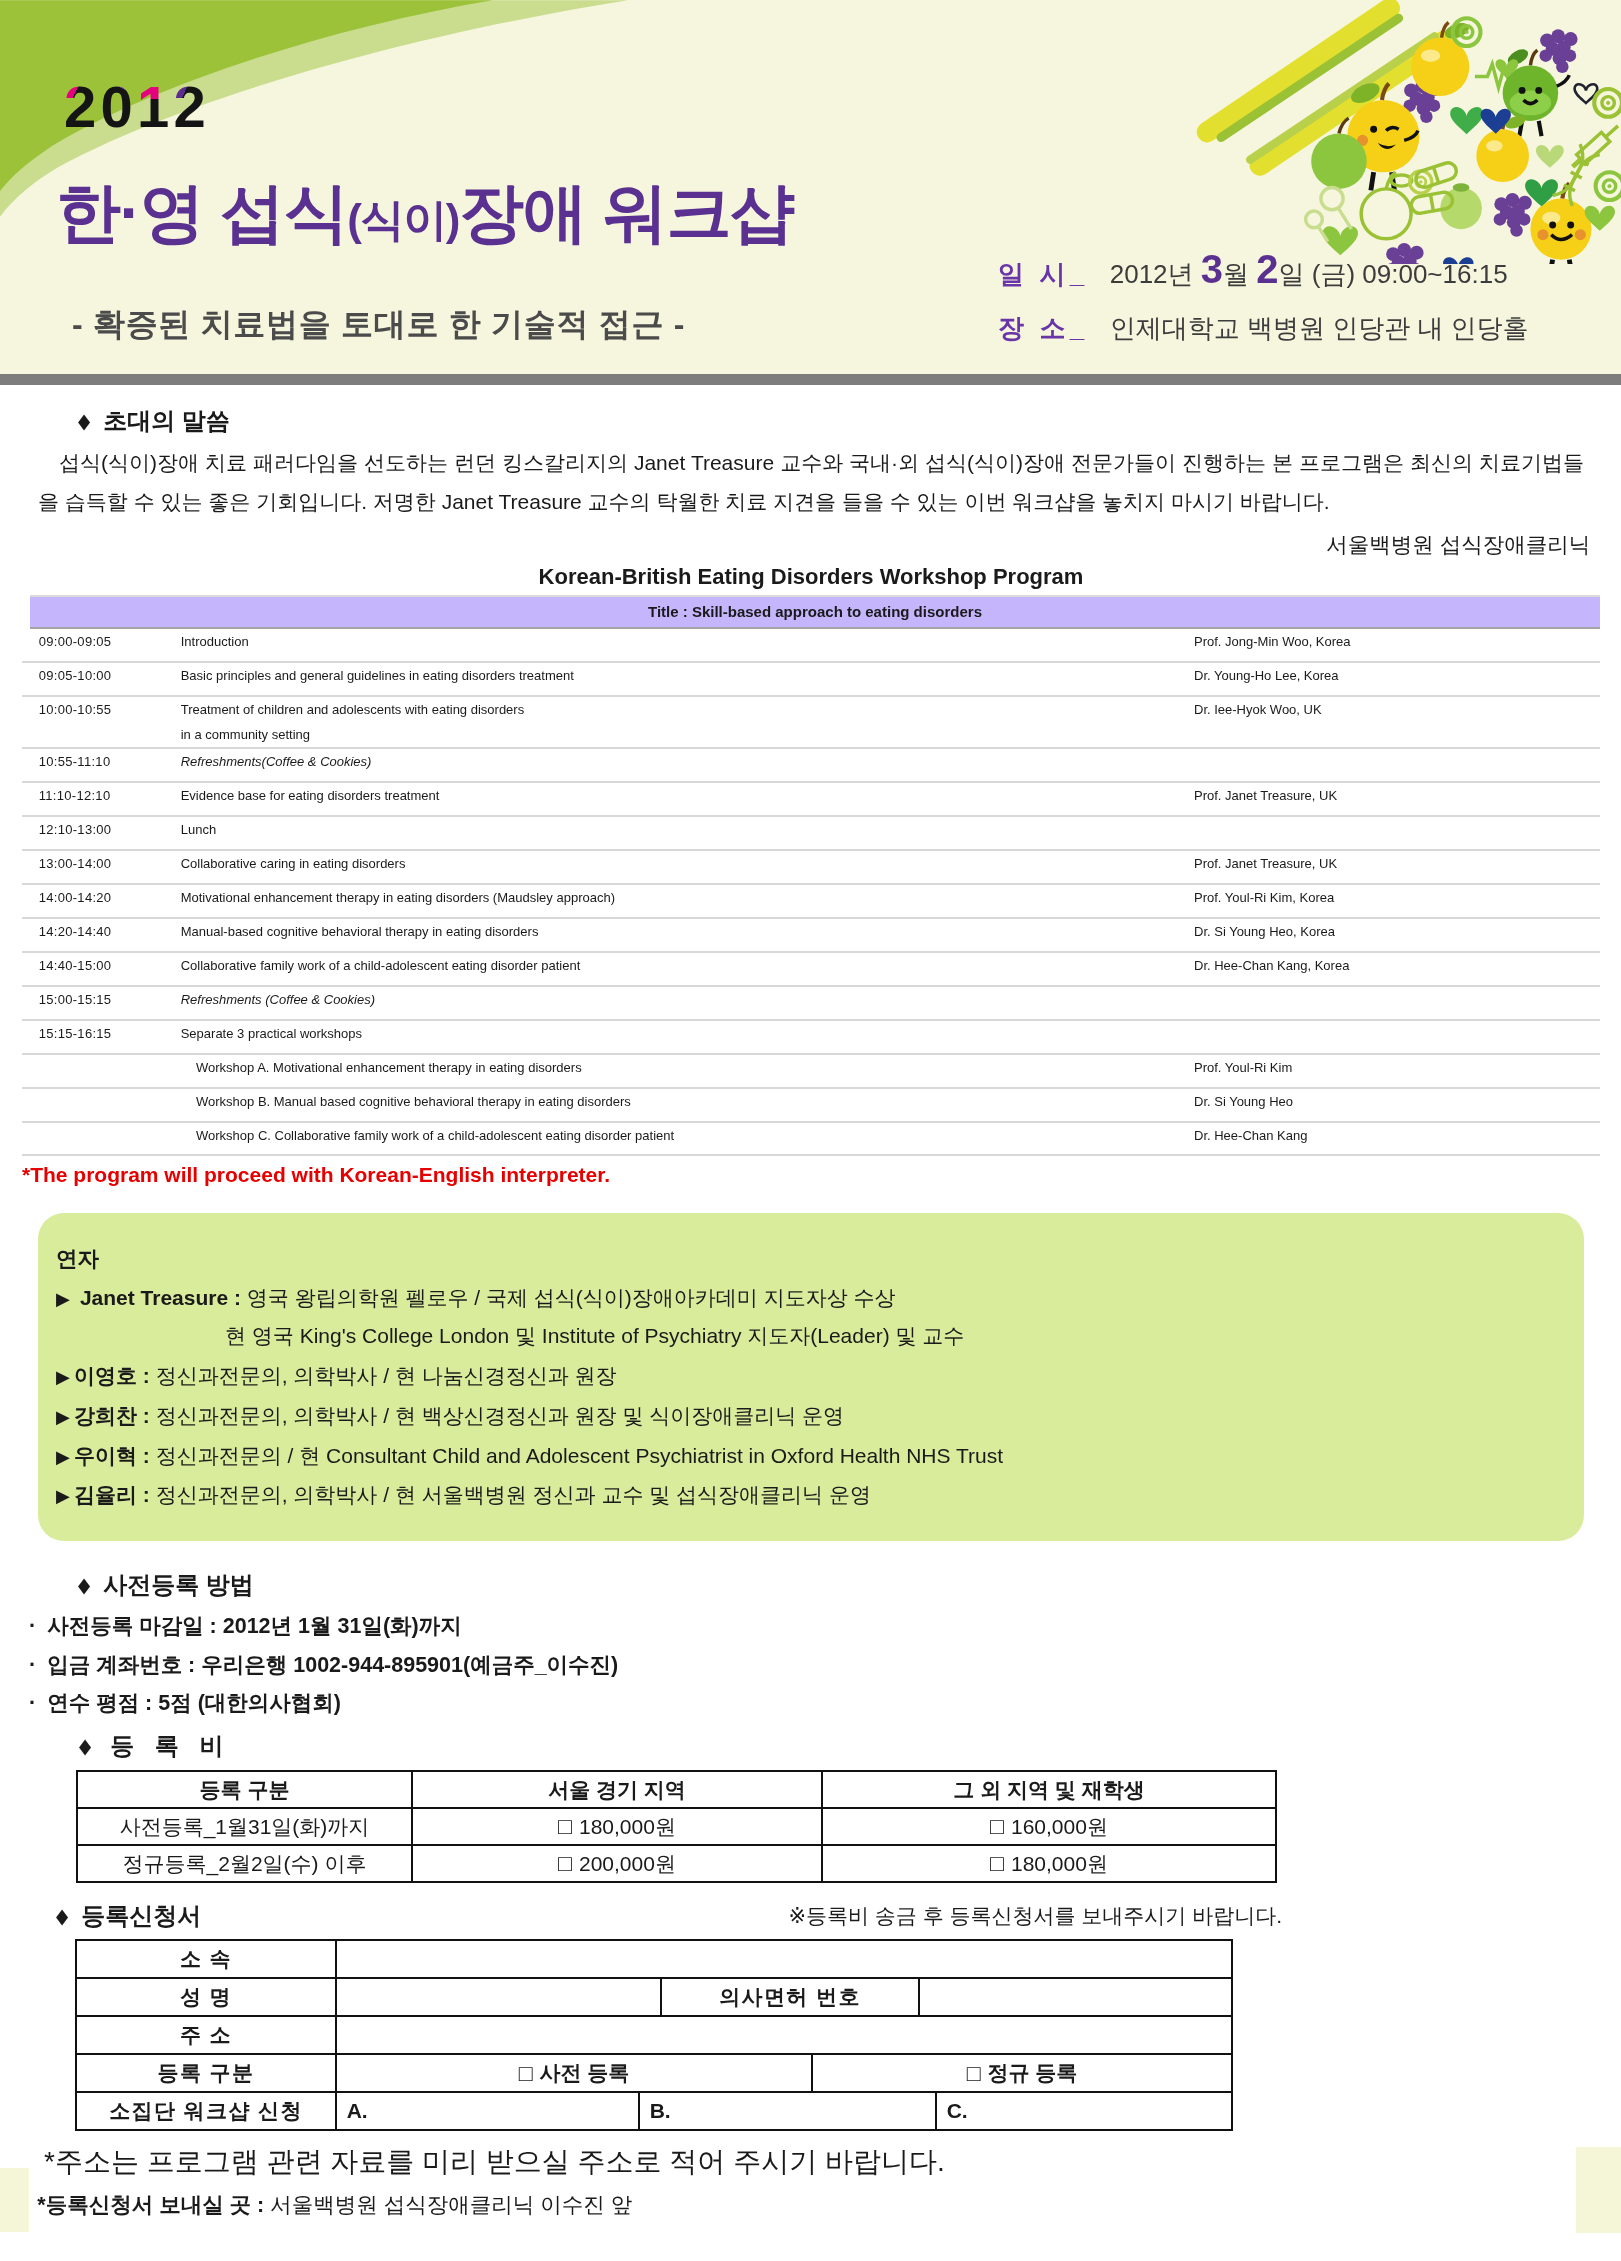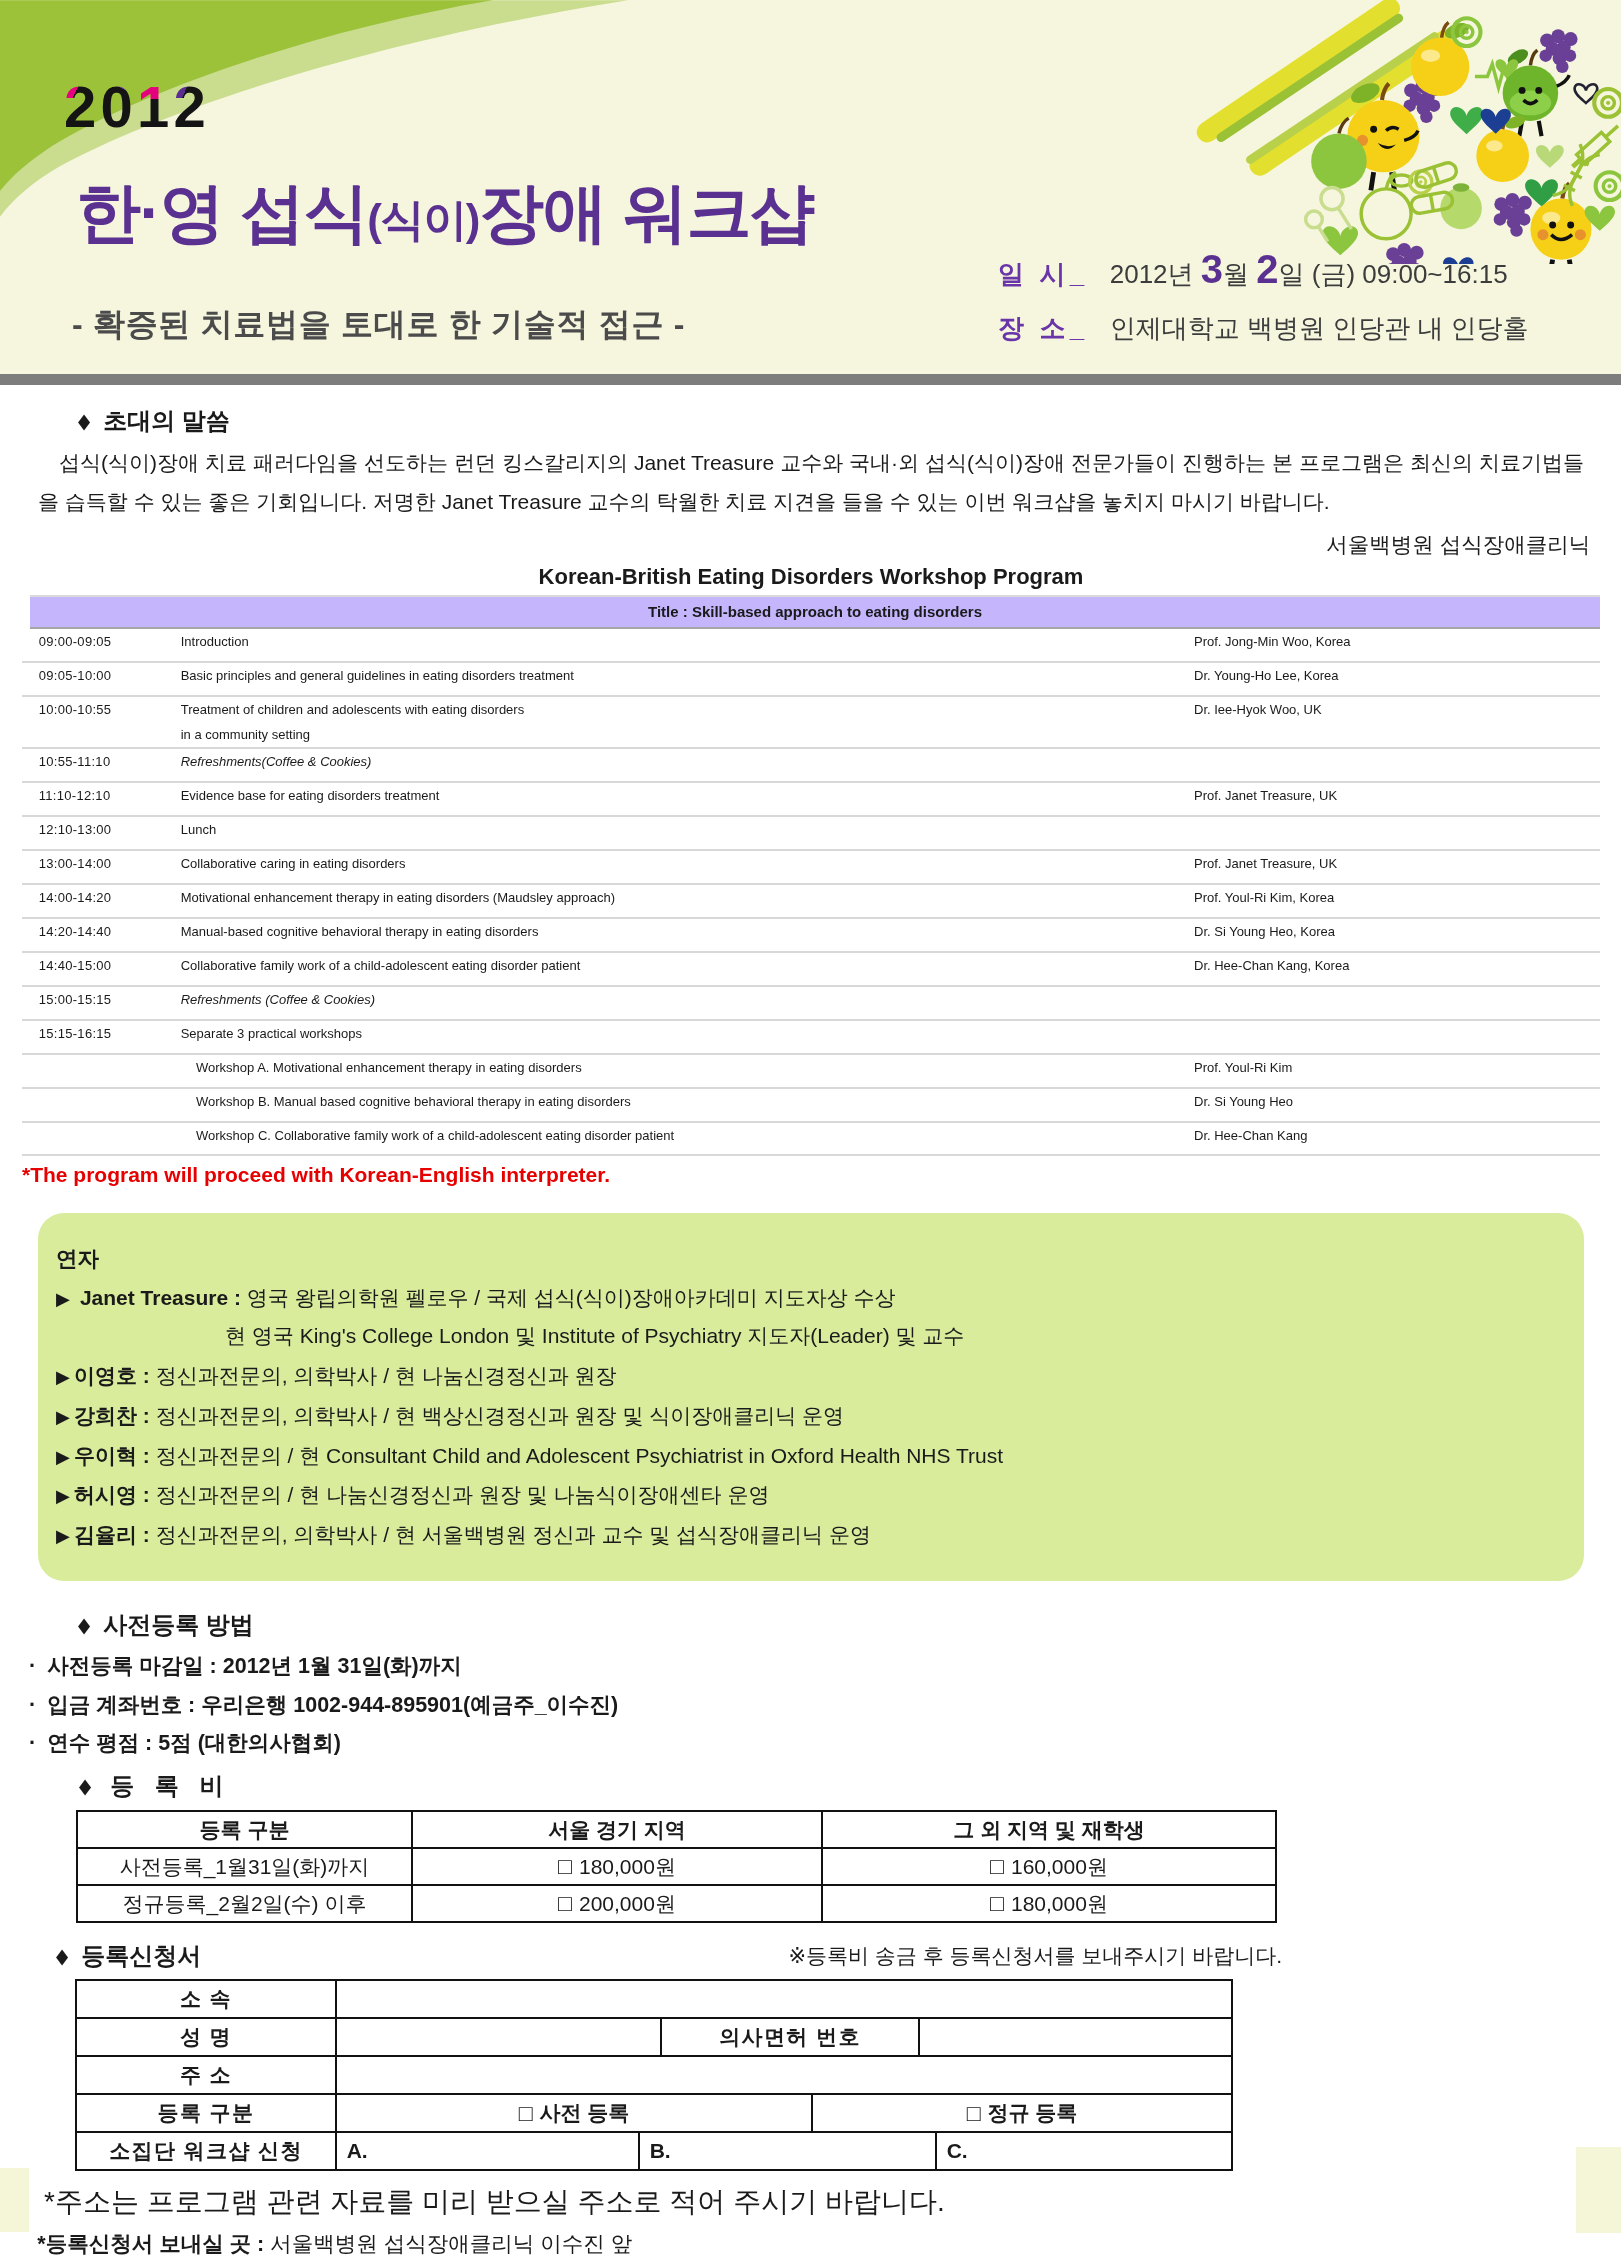--- a/index.html
+++ b/index.html
@@ -13,21 +13,21 @@
   .swoosh{position:absolute;top:0;left:0;}
   .fruits{position:absolute;top:0;right:0;}
   .year{position:absolute;left:64px;top:78px;font-size:58px;font-weight:bold;letter-spacing:4.2px;line-height:1;z-index:3;}
   .year span{color:#141414;}
   @supports (-webkit-background-clip:text){
     .year .d1{background:linear-gradient(115deg,#e5007e 30%,#141414 30%);-webkit-background-clip:text;background-clip:text;color:transparent;}
     .year .d2{background:linear-gradient(205deg,#5b2d8e 26%,#141414 26%);-webkit-background-clip:text;background-clip:text;color:transparent;}
     .year .d3{background:linear-gradient(180deg,#e5007e 38%,#141414 38%);-webkit-background-clip:text;background-clip:text;color:transparent;}
     .year .d4{background:linear-gradient(115deg,#5b2d8e 30%,#141414 30%);-webkit-background-clip:text;background-clip:text;color:transparent;}
   }
-  .mtitle{position:absolute;left:76px;top:171px;font-size:65px;font-weight:bold;color:#5a3191;letter-spacing:-1.4px;white-space:nowrap;z-index:3;line-height:1.3;}
+  .mtitle{position:absolute;left:56px;top:171px;font-size:65px;font-weight:bold;color:#5a3191;letter-spacing:-1.4px;white-space:nowrap;z-index:3;line-height:1.3;}
   .mtitle .paren{font-size:44px;}
   .subtitle{position:absolute;left:72px;top:303px;font-size:32px;font-weight:bold;color:#4b4b4b;letter-spacing:0.7px;z-index:3;white-space:nowrap;}
   .info{position:absolute;left:998px;top:247px;font-size:26px;color:#3c3c3c;white-space:nowrap;z-index:3;}
   .info .lbl{color:#6a35a8;font-weight:bold;margin-right:14px;letter-spacing:4.2px;}
   .info .big{font-size:40px;color:#5a3191;font-weight:bold;}
   .info-line2{margin-top:19.4px;}
   .divider{height:11px;background:#7d7d7d;border-bottom:2.1px solid #ffffff;}
   
   main{padding:18px 22px 0 22px;}
   .sec-head{display:flex;align-items:center;gap:11px;font-size:24px;font-weight:bold;padding-left:54px;}
@@ -362,21 +362,20 @@
   <div class="spkbox">
     <div class="spk-head">연자</div>
     <div class="spk-line">
       <span class="arr">▶</span>
       <span class="spk-name">Janet Treasure</span><span class="spk-name"> : </span><span>영국 왕립의학원 펠로우 / 국제 섭식(식이)장애아카데미 지도자상 수상</span>
     </div>
     <div class="spk-cont">현 영국 King's College London 및 Institute of Psychiatry 지도자(Leader) 및 교수</div>
     <div class="spk-line"><span class="arr">▶</span><span class="spk-name">이영호</span><span class="spk-name"> : </span><span>정신과전문의, 의학박사 / 현 나눔신경정신과 원장</span></div>
     <div class="spk-line"><span class="arr">▶</span><span class="spk-name">강희찬</span><span class="spk-name"> : </span><span>정신과전문의, 의학박사 / 현 백상신경정신과 원장 및 식이장애클리닉 운영</span></div>
     <div class="spk-line"><span class="arr">▶</span><span class="spk-name">우이혁</span><span class="spk-name"> : </span><span>정신과전문의 / 현 Consultant Child and Adolescent Psychiatrist in Oxford Health NHS Trust</span></div>
-    <div class="spk-line"><span class="arr">▶</span><span class="spk-name">허시영</span><span class="spk-name"> : </span><span>정신과전문의 / 현 나눔신경정신과 원장 및 나눔식이장애센타 운영</span></div>
     <div class="spk-line"><span class="arr">▶</span><span class="spk-name">김율리</span><span class="spk-name"> : </span><span>정신과전문의, 의학박사 / 현 서울백병원 정신과 교수 및 섭식장애클리닉 운영</span></div>
   </div>
 
   <div class="sec-head reg-sec">
     <span class="diamond">◆</span>
     <span>사전등록 방법</span>
   </div>
   <div class="reg-line">
       <span class="dot">·</span>
       <span>사전등록 마감일 : 2012년 1월 31일(화)까지</span>

